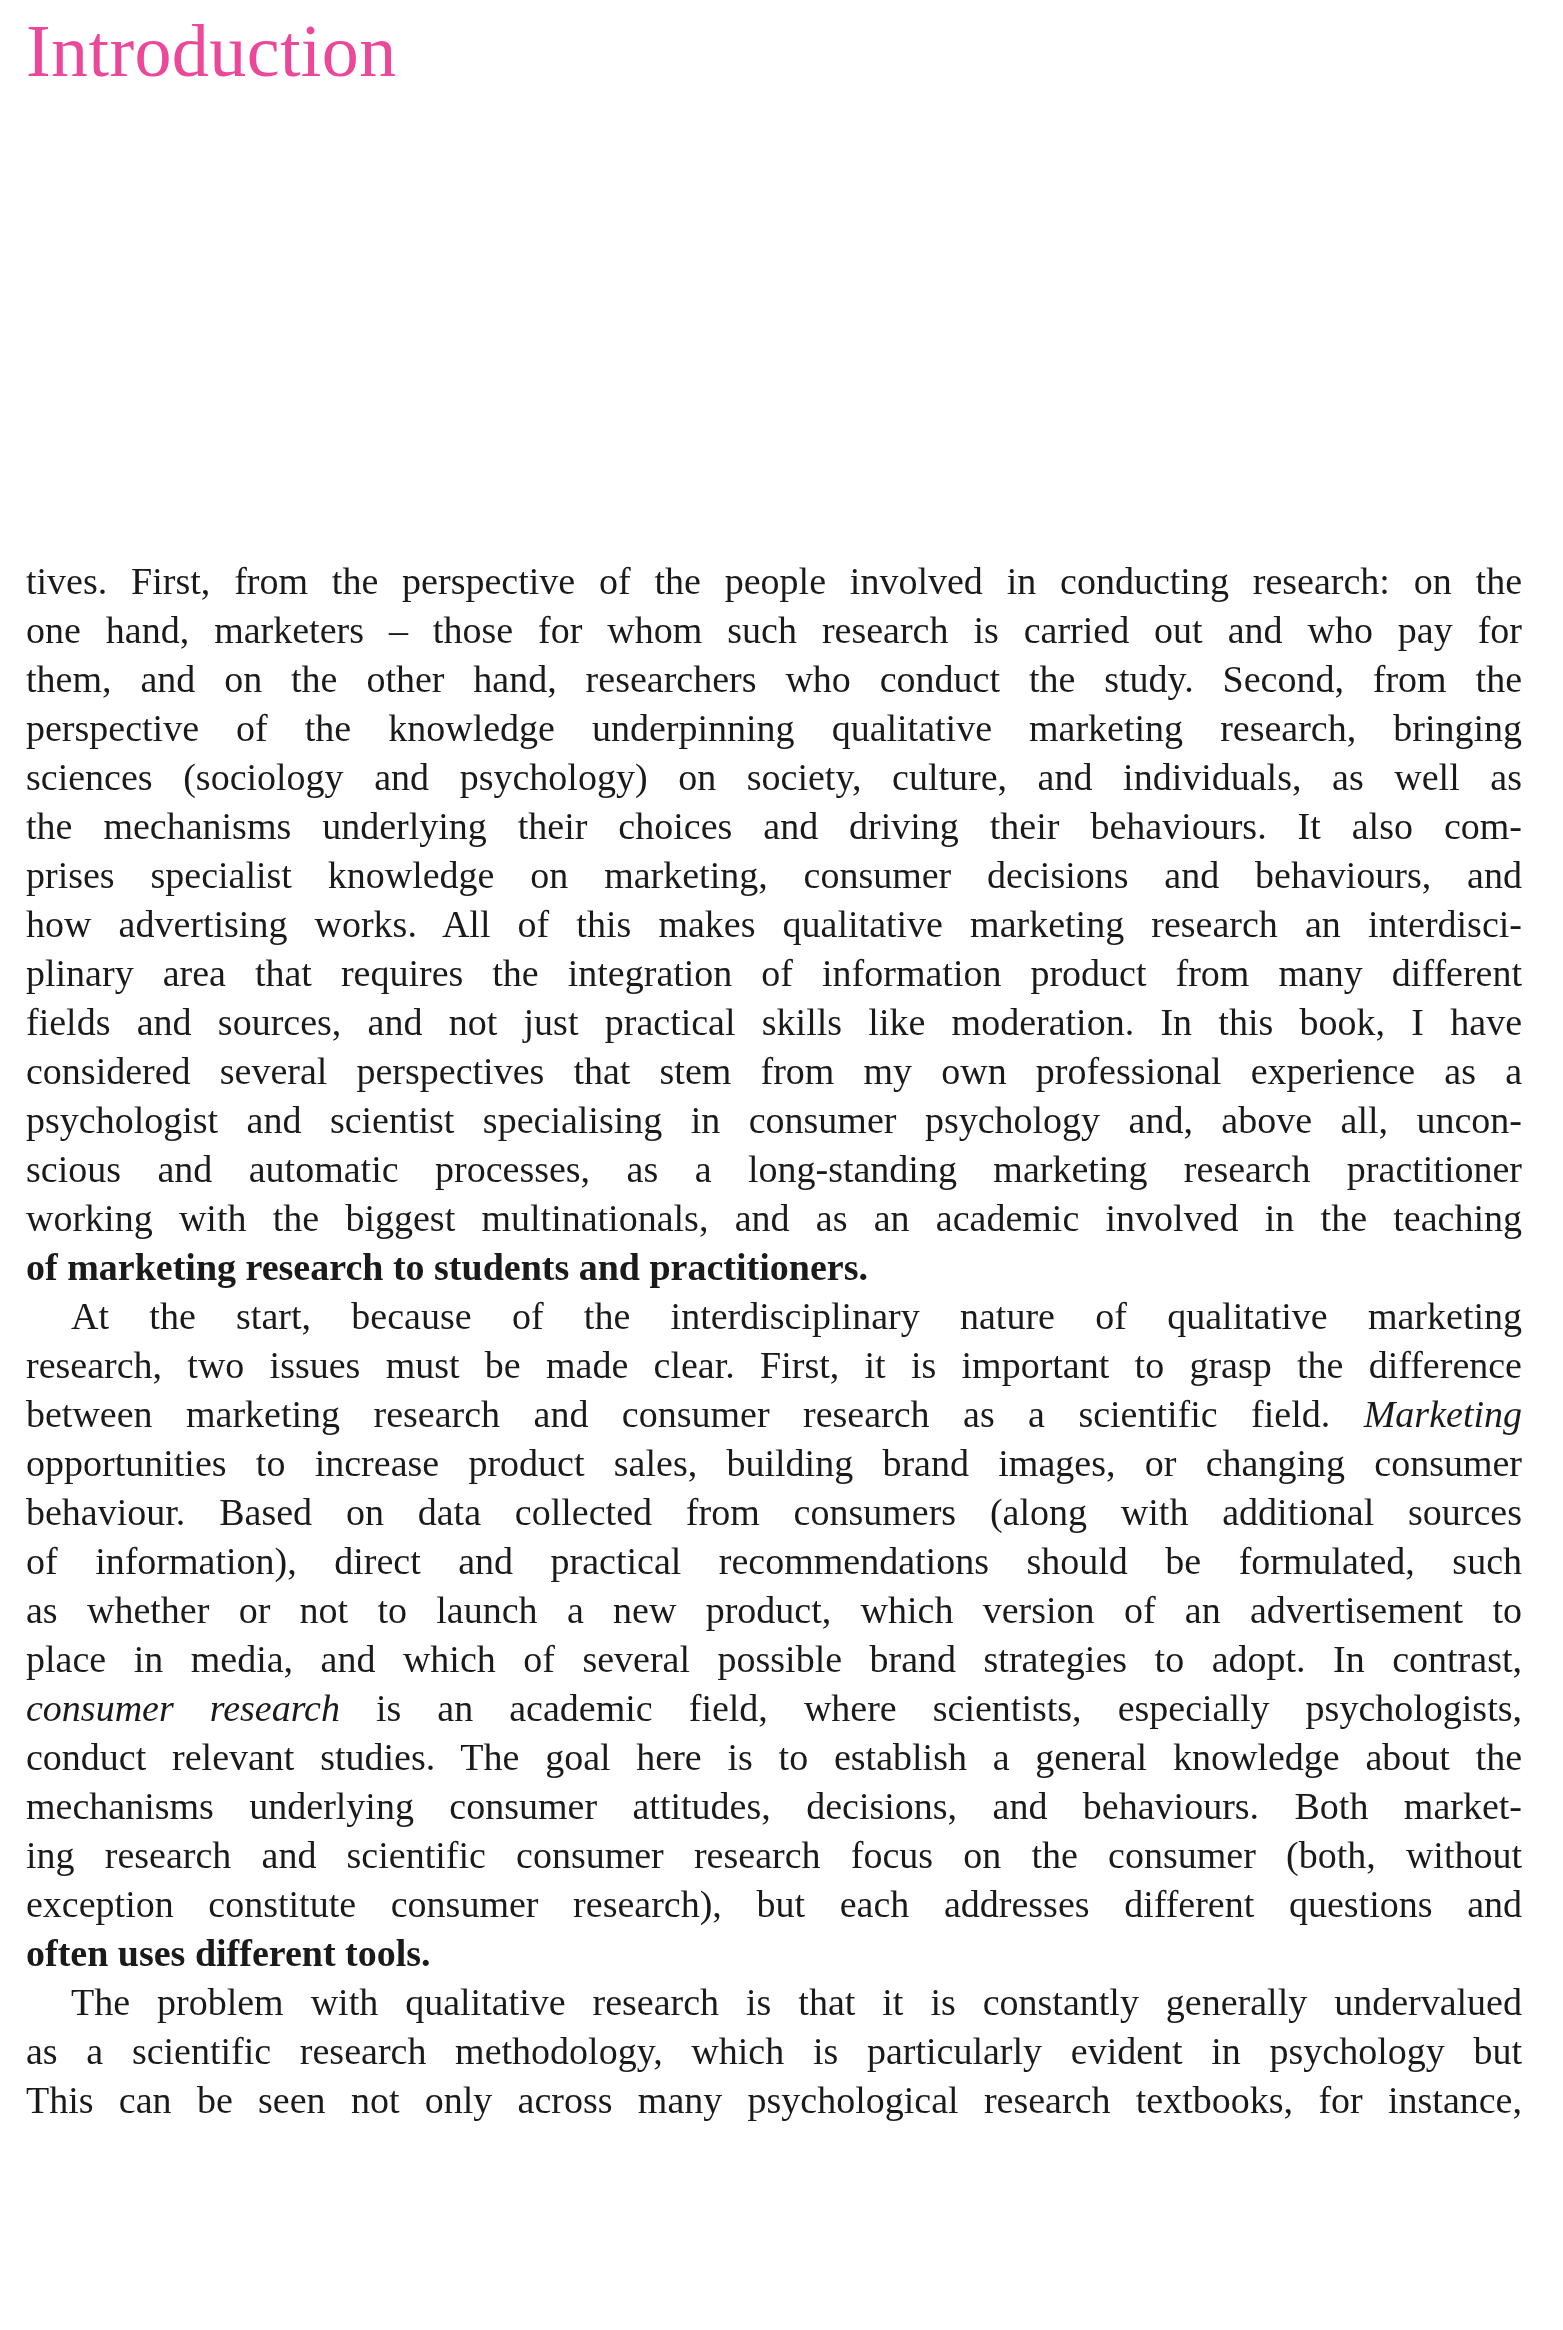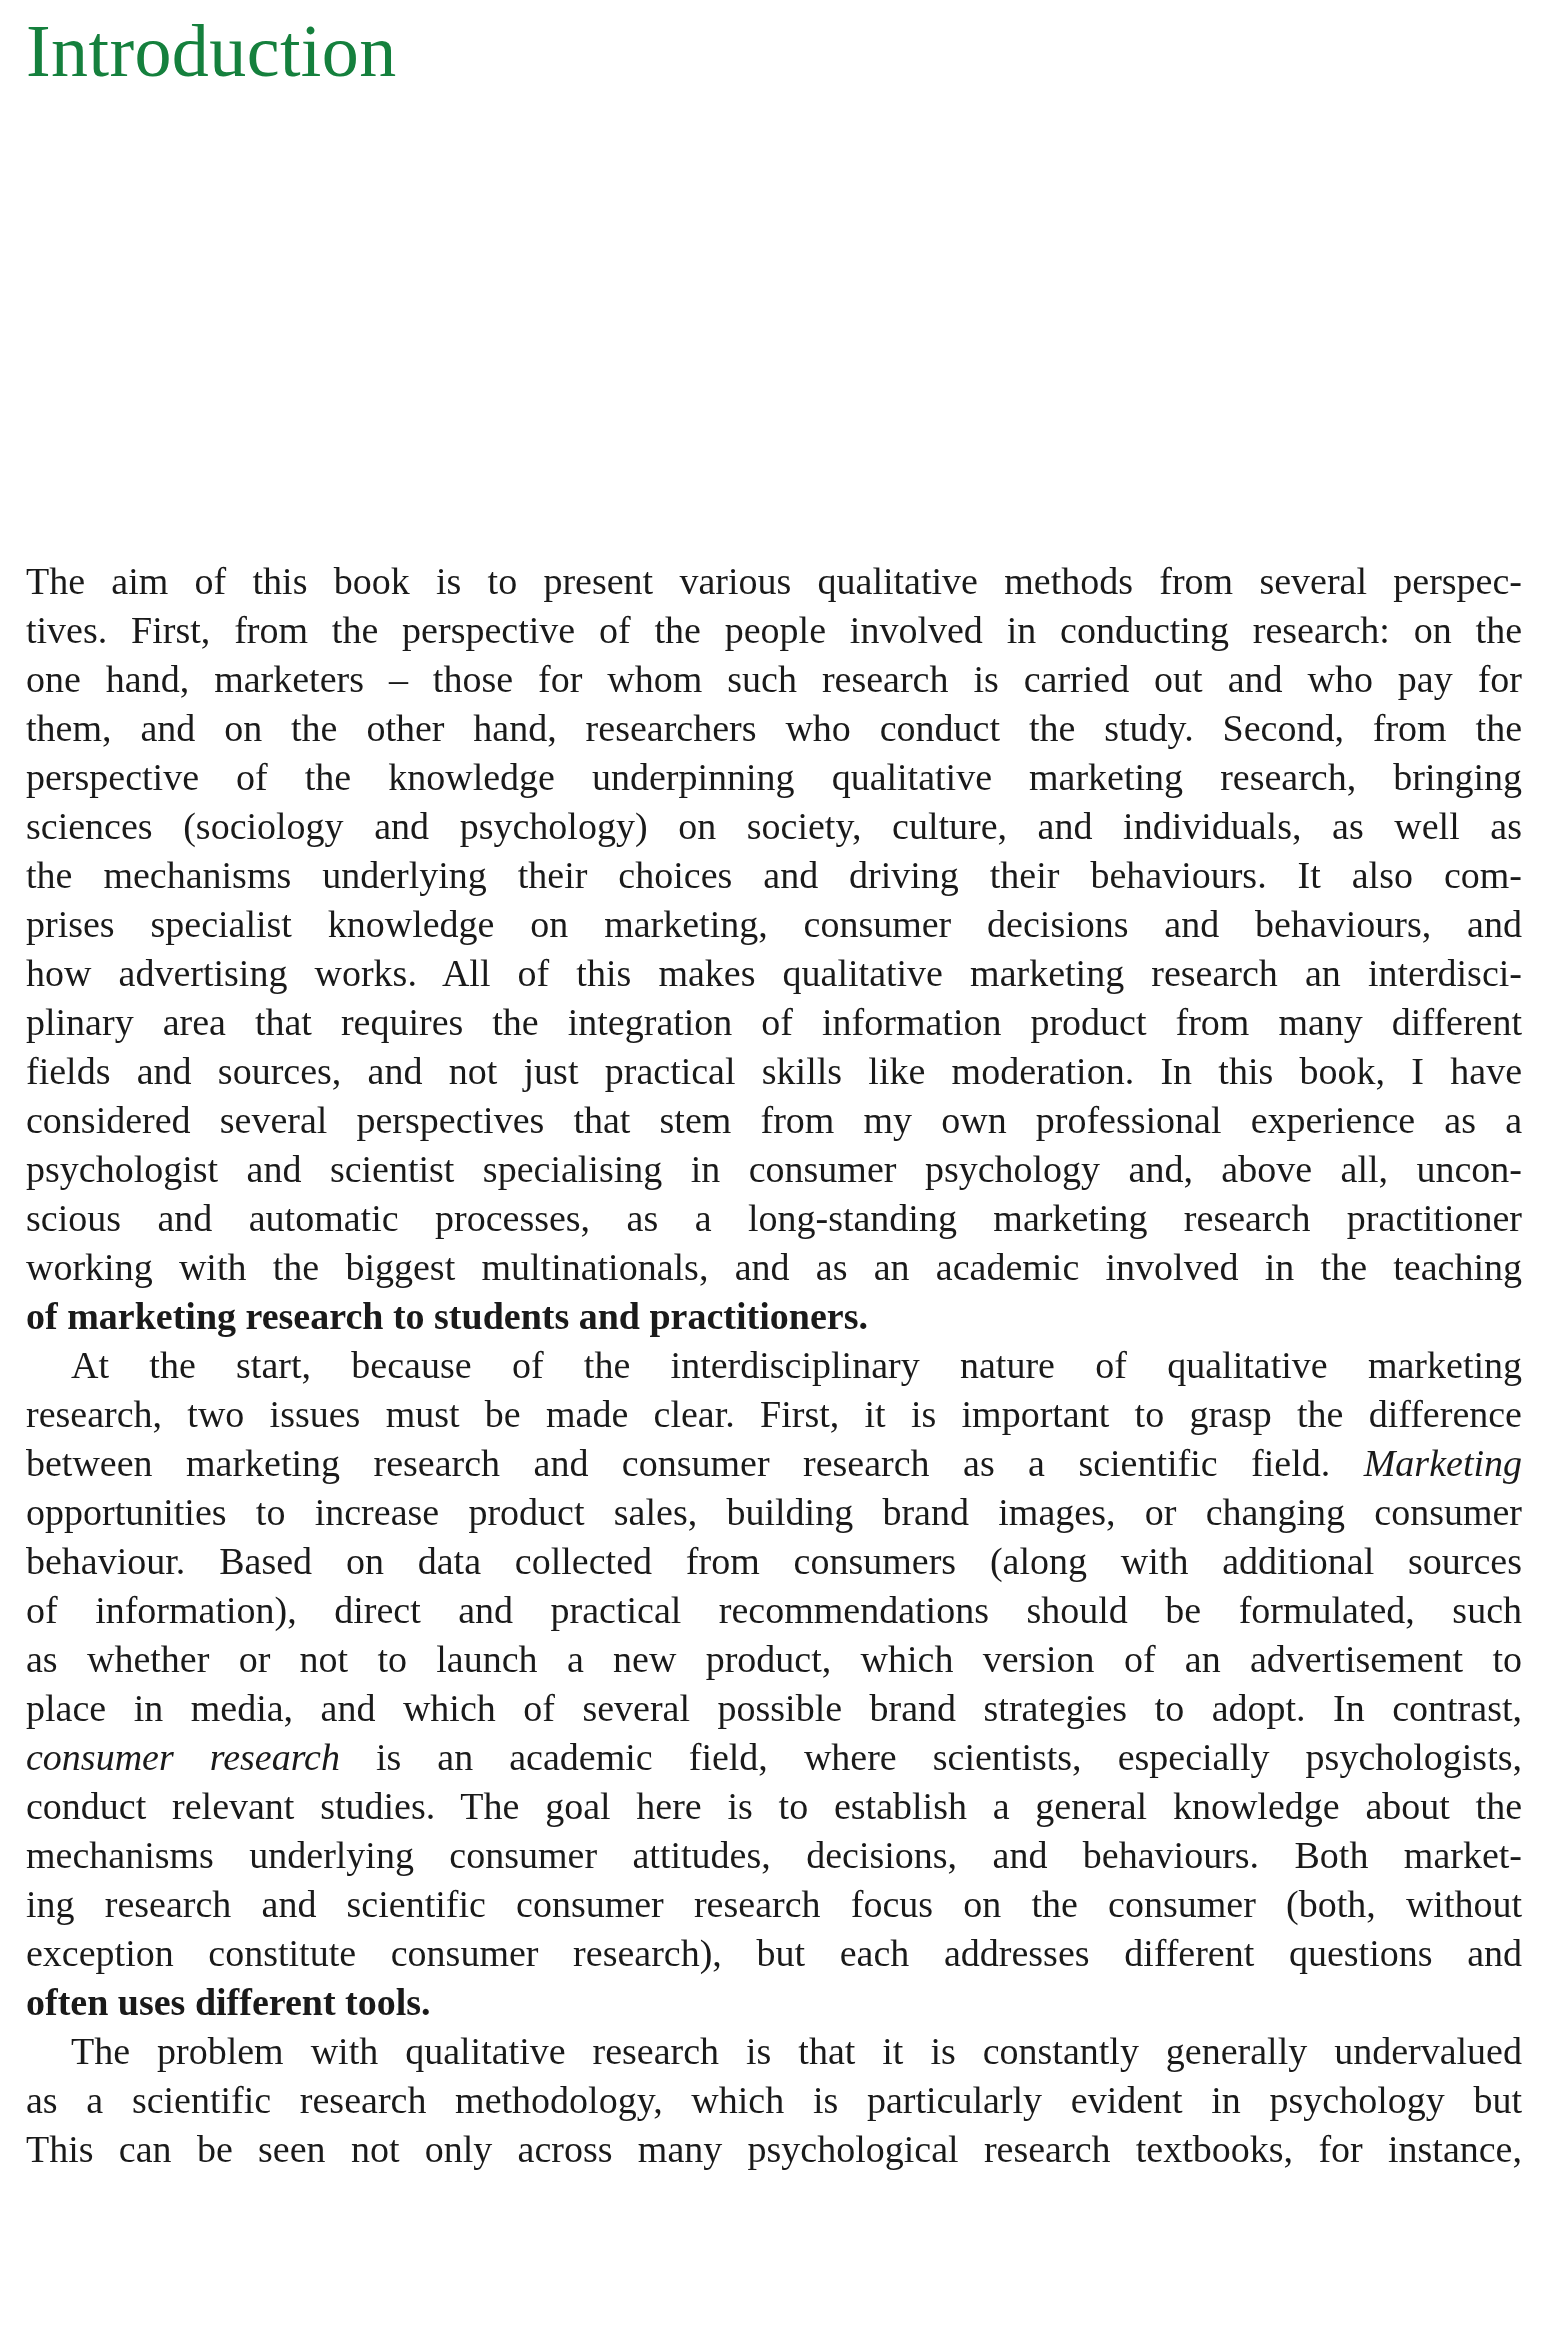--- a/index.html
+++ b/index.html
@@ -24,21 +24,21 @@
     }
     .chapter-title {
       position: absolute;
       left: 26px;
       top: 14.4px;
       margin: 0;
       font-size: 74px;
       font-weight: normal;
       line-height: 1;
       letter-spacing: 0.4px;
-      color: #15803d;
+      color: #ec4899;
     }
     .body-text {
       position: absolute;
       left: 26px;
       top: 164px;
       width: 1496px;
     }
     .paragraph {
       margin: 0;
       font-size: 38px;
@@ -63,21 +63,20 @@
     .line .seg.italic { font-style: italic; }
   </style>
 </head>
 <body>
 
 <div class="page">
   <h1 class="chapter-title">Introduction</h1>
 
   <div class="body-text" id="body-text" style="top: 557px;">
       <p class="paragraph">
-        <span class="line"><span class="seg">The aim of this book is to present various qualitative methods from several perspec-</span></span>
         <span class="line"><span class="seg">tives. First, from the perspective of the people involved in conducting research: on the</span></span>
         <span class="line"><span class="seg">one hand, marketers – those for whom such research is carried out and who pay for</span></span>
         <span class="line"><span class="seg">them, and on the other hand, researchers who conduct the study. Second, from the</span></span>
         <span class="line"><span class="seg">perspective of the knowledge underpinning qualitative marketing research, bringing</span></span>
         <span class="line"><span class="seg">sciences (sociology and psychology) on society, culture, and individuals, as well as</span></span>
         <span class="line"><span class="seg">the mechanisms underlying their choices and driving their behaviours. It also com-</span></span>
         <span class="line"><span class="seg">prises specialist knowledge on marketing, consumer decisions and behaviours, and</span></span>
         <span class="line"><span class="seg">how advertising works. All of this makes qualitative marketing research an interdisci-</span></span>
         <span class="line"><span class="seg">plinary area that requires the integration of information product from many different</span></span>
         <span class="line"><span class="seg">fields and sources, and not just practical skills like moderation. In this book, I have</span></span>

